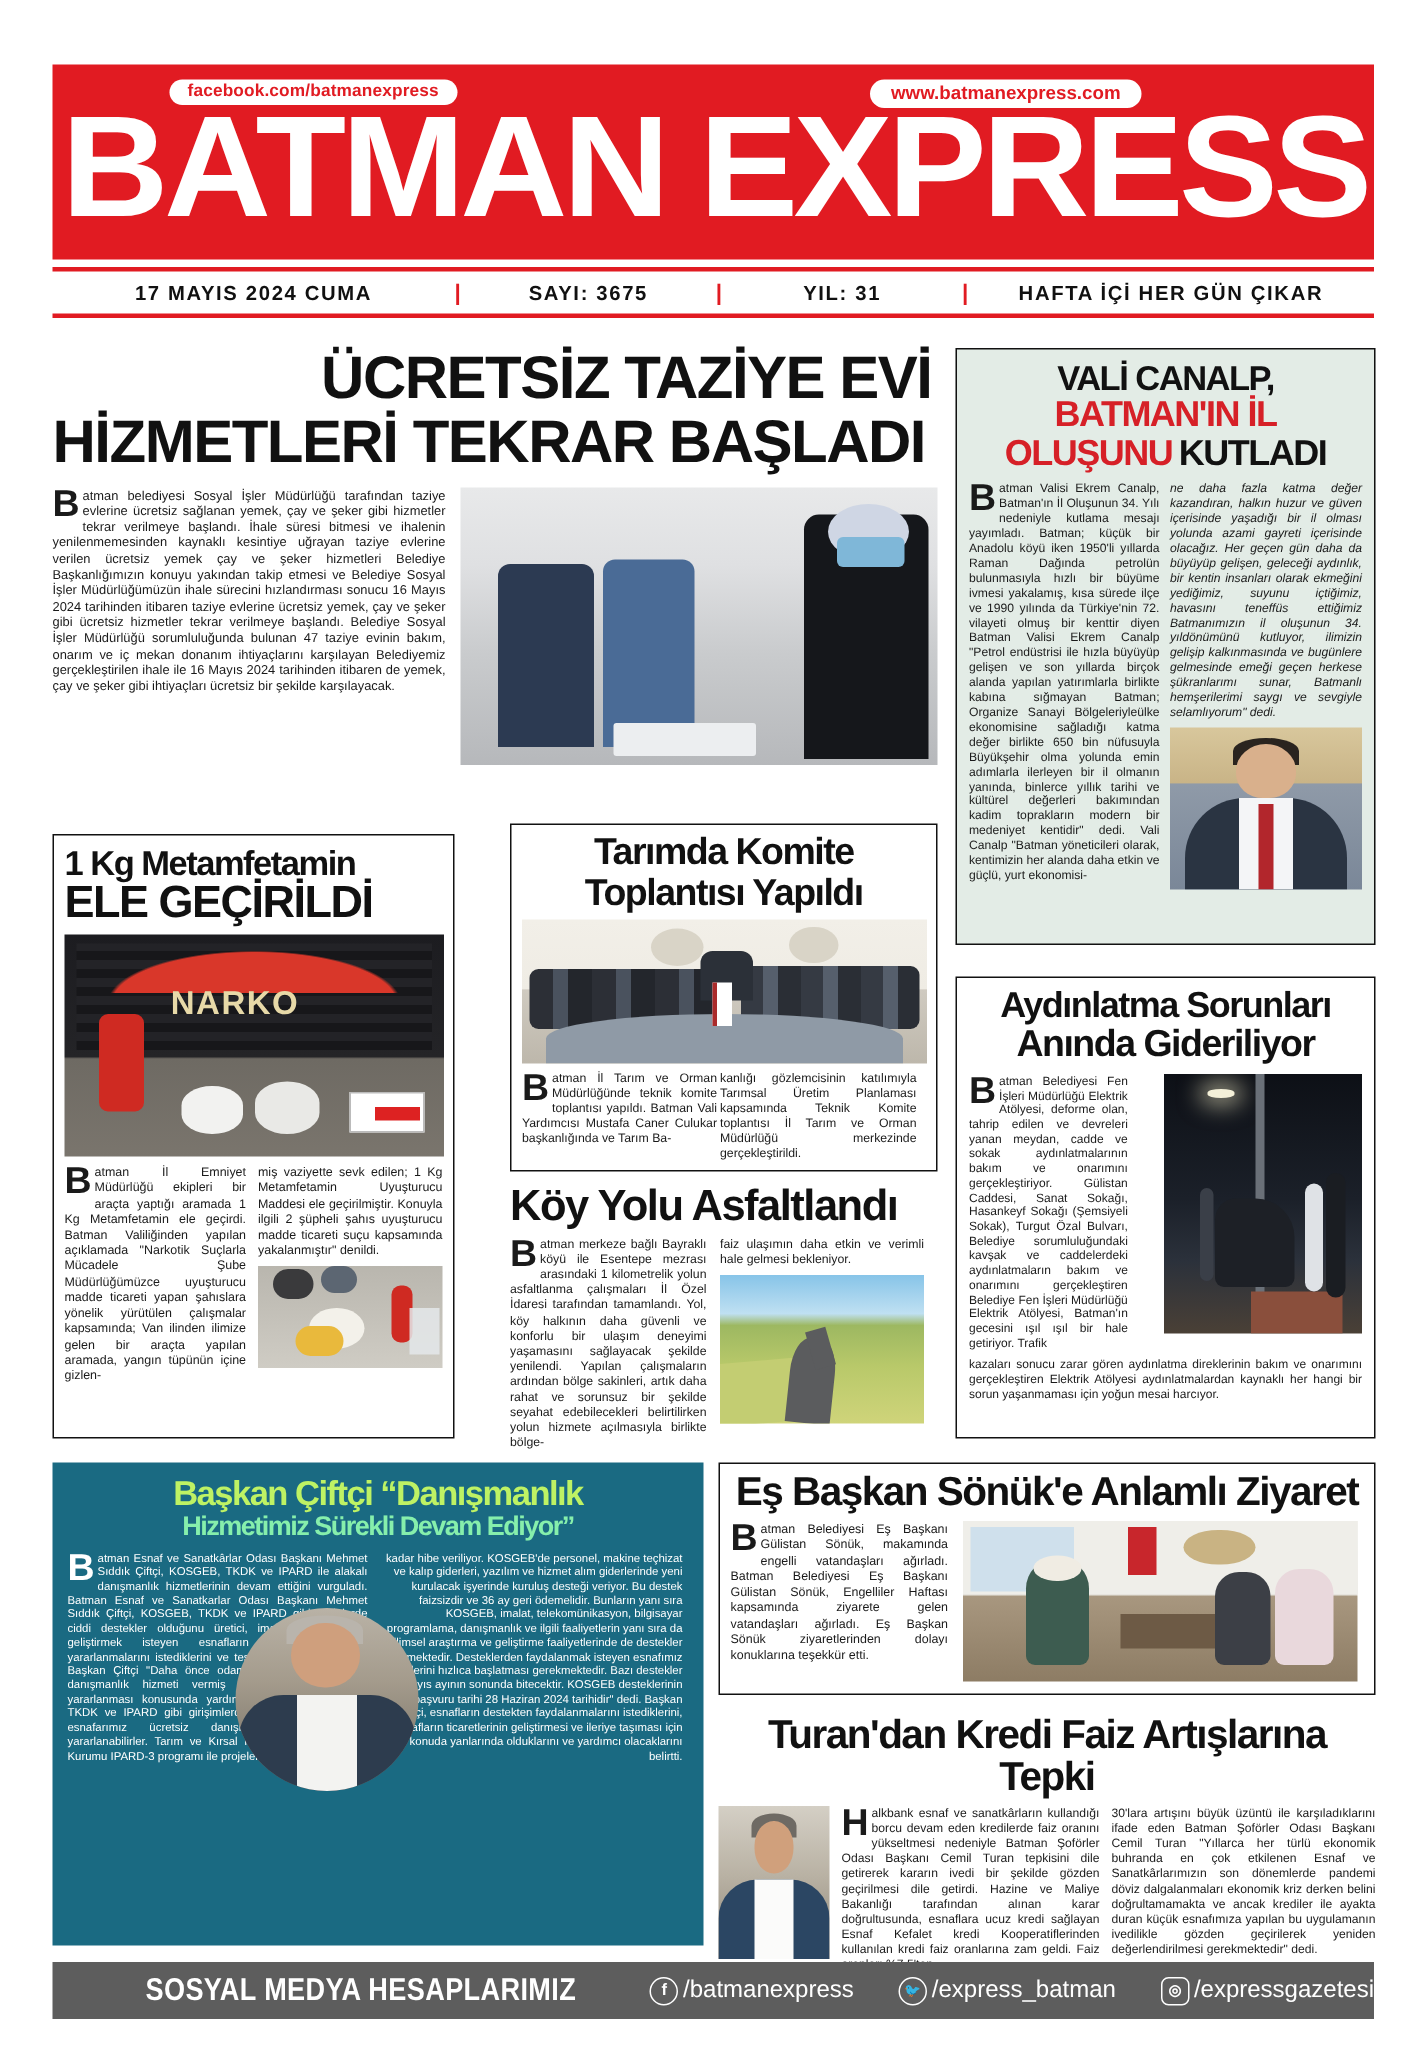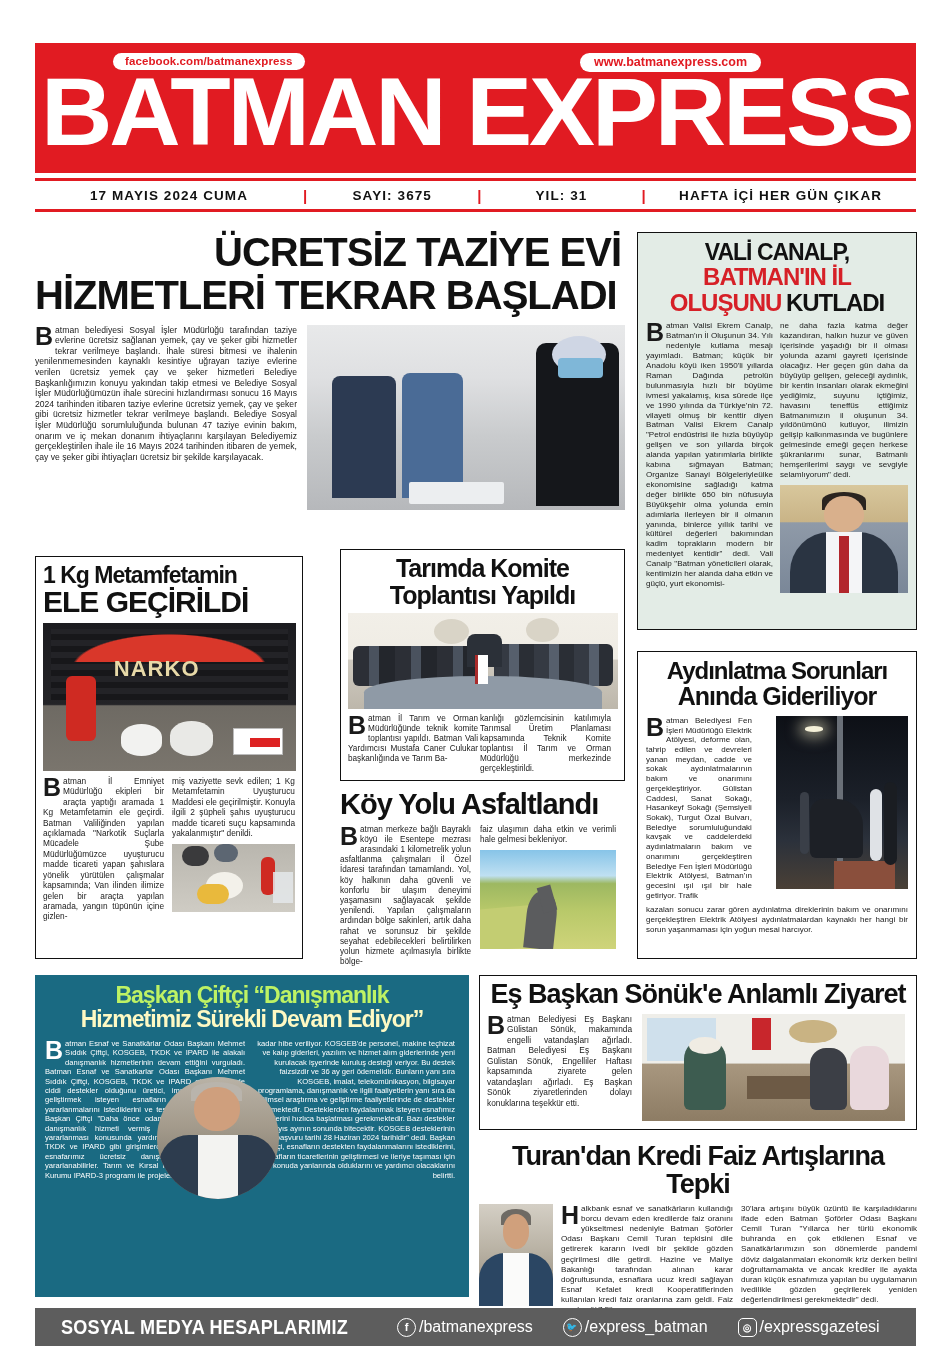--- a/index.html
+++ b/index.html
@@ -164,21 +164,21 @@
   .teal {
     position: absolute; background: #1a6a82; color: #fff;
   }
   .teal .h { color:#fff; }
   .teal .body { color:#fff; }
 
   
   .footer {
     position: absolute; left: 35px; top: 1308px; width: 881px; height: 38px;
     background: #5d5d5d; display: flex; align-items: center;
-    padding-left: 26px; gap: 0;
+    padding-left: 26px; gap: 0; justify-content: flex-end;
   }
   .footer .f-title {
     color:#fff; font-weight:800; font-size:21px; letter-spacing:.3px;
     transform: scaleX(.86); transform-origin:left center; white-space:nowrap;
   }
   .f-acct { display:flex; align-items:center; color:#fff; font-size:16px; }
   .f-acct .glyph {
     width:19px; height:19px; border:1.6px solid #fff; border-radius:50%;
     display:inline-flex; align-items:center; justify-content:center;
     font-size:11px; font-weight:700; margin-right:3px;
@@ -224,21 +224,21 @@
 
   <div class="box" style="left:637px;top:232px;width:280px;height:398px;background:#e3ece6;padding:8px 8px 6px;">
     <div class="headline" style="font-size:23px;text-align:center;">VALİ CANALP,</div>
     <div class="headline" style="font-size:24px;text-align:center;color:#d62027;margin-top:1px;">BATMAN'IN İL</div>
     <div style="text-align:center;margin-top:1px;line-height:1.02;">
       <span class="headline" style="font-size:24px;color:#d62027;">OLUŞUNU</span>
       <span class="headline" style="font-size:24px;">KUTLADI</span>
     </div>
     <div style="display:flex;gap:7px;margin-top:6px;">
       <div class="body dropcap" style="width:127px;font-size:8.1px;line-height:9.9px;">Batman Valisi Ekrem Canalp, Batman'ın İl Oluşunun 34. Yılı nedeniyle kutlama mesajı yayımladı. Batman; küçük bir Anadolu köyü iken 1950'li yıllarda Raman Dağında petrolün bulunmasıyla hızlı bir büyüme ivmesi yakalamış, kısa sürede ilçe ve 1990 yılında da Türkiye'nin 72. vilayeti olmuş bir kenttir diyen Batman Valisi Ekrem Canalp "Petrol endüstrisi ile hızla büyüyüp gelişen ve son yıllarda birçok alanda yapılan yatırımlarla birlikte kabına sığmayan Batman; Organize Sanayi Bölgeleriyleülke ekonomisine sağladığı katma değer birlikte 650 bin nüfusuyla Büyükşehir olma yolunda emin adımlarla ilerleyen bir il olmanın yanında, binlerce yıllık tarihi ve kültürel değerleri bakımından kadim toprakların modern bir medeniyet kentidir" dedi. Vali Canalp "Batman yöneticileri olarak, kentimizin her alanda daha etkin ve güçlü, yurt ekonomisi-</div>
-      <div style="width:128px;">
+      <div style="width:128px;font-style:italic;">
         <div class="body" style="font-size:8.1px;line-height:9.9px;">ne daha fazla katma değer kazandıran, halkın huzur ve güven içerisinde yaşadığı bir il olması yolunda azami gayreti içerisinde olacağız. Her geçen gün daha da büyüyüp gelişen, geleceği aydınlık, bir kentin insanları olarak ekmeğini yediğimiz, suyunu içtiğimiz, havasını teneffüs ettiğimiz Batmanımızın il oluşunun 34. yıldönümünü kutluyor, ilimizin gelişip kalkınmasında ve bugünlere gelmesinde emeği geçen herkese şükranlarımı sunar, Batmanlı hemşerilerimi saygı ve sevgiyle selamlıyorum" dedi.</div>
         <div class="photo ph-vali" style="width:128px;height:108px;margin-top:5px;">
           <div class="hair"></div>
             <div class="head"></div>
             <div class="suit"></div>
             <div class="shirt"></div>
             <div class="tie"></div>
         </div>
       </div>
     </div>
@@ -320,21 +320,21 @@
           <div class="p1"></div>
           <div class="p2"></div>
           <div class="p3"></div>
       </div>
     </div>
     <div class="body" style="margin-top:5px;font-size:8px;line-height:9.8px;">kazaları sonucu zarar gören aydınlatma direklerinin bakım ve onarımını gerçekleştiren Elektrik Atölyesi aydınlatmalardan kaynaklı her hangi bir sorun yaşanmaması için yoğun mesai harcıyor.</div>
   </div>
 
   <div class="teal" style="left:35px;top:975px;width:434px;height:322px;padding:9px 10px 8px;overflow:hidden;">
     <div class="headline h" style="font-size:23px;text-align:center;color:#bef264;">Başkan Çiftçi “Danışmanlık</div>
-    <div class="headline h" style="font-size:23px;text-align:center;color:#fef9c3;margin-top:1px;">Hizmetimiz Sürekli Devam Ediyor”</div>
+    <div class="headline h" style="font-size:18px;text-align:center;color:#86efac;margin-top:1px;">Hizmetimiz Sürekli Devam Ediyor”</div>
     <div style="display:flex;gap:10px;margin-top:7px;position:relative;">
       <div class="body dropcap" style="width:200px;font-size:7.6px;line-height:9.4px;color:#fff;
           shape-outside: circle(58px at 250px 130px);">Batman Esnaf ve Sanatkârlar Odası Başkanı Mehmet Sıddık Çiftçi, KOSGEB, TKDK ve IPARD ile alakalı danışmanlık hizmetlerinin devam ettiğini vurguladı. Batman Esnaf ve Sanatkarlar Odası Başkanı Mehmet Sıddık Çiftçi, KOSGEB, TKDK ve IPARD gibi projelerde ciddi destekler olduğunu üretici, imalatçı ve işlerinin geliştirmek isteyen esnafların bu desteklerden yararlanmalarını istediklerini ve teşvik ettiklerini ifade etti. Başkan Çiftçi "Daha önce odamız bünyesinde ücretsiz danışmanlık hizmeti vermiş ve birçok esnafımızın yararlanması konusunda yardımcı olmuştuk. KOSGEB, TKDK ve IPARD gibi girişimlerden faydalanmak isteyen esnafarımız ücretsiz danışmanlık hizmetimizden yararlanabilirler. Tarım ve Kırsal Kalkınmayı Destekleme Kurumu IPARD-3 programı ile projelerde yüzde 70'e</div>
       <div class="body" style="width:200px;font-size:7.6px;line-height:9.4px;color:#fff;text-align:right;">kadar hibe veriliyor. KOSGEB'de personel, makine teçhizat ve kalıp giderleri, yazılım ve hizmet alım giderlerinde yeni kurulacak işyerinde kuruluş desteği veriyor. Bu destek faizsizdir ve 36 ay geri ödemelidir. Bunların yanı sıra KOSGEB, imalat, telekomünikasyon, bilgisayar programlama, danışmanlık ve ilgili faaliyetlerin yanı sıra da bilimsel araştırma ve geliştirme faaliyetlerinde de destekler vermektedir. Desteklerden faydalanmak isteyen esnafımız işlemlerini hızlıca başlatması gerekmektedir. Bazı destekler Mayıs ayının sonunda bitecektir. KOSGEB desteklerinin son başvuru tarihi 28 Haziran 2024 tarihidir" dedi. Başkan Çiftçi, esnafların destekten faydalanmalarını istediklerini, esnafların ticaretlerinin geliştirmesi ve ileriye taşıması için her konuda yanlarında olduklarını ve yardımcı olacaklarını belirtti.</div>
       <div class="photo ph-man1" style="position:absolute;left:112px;top:38px;width:122px;height:122px;border-radius:50%;">
         <div class="hair"></div>
           <div class="head"></div>
           <div class="body"></div>
           <div class="shirt"></div>
       </div>

